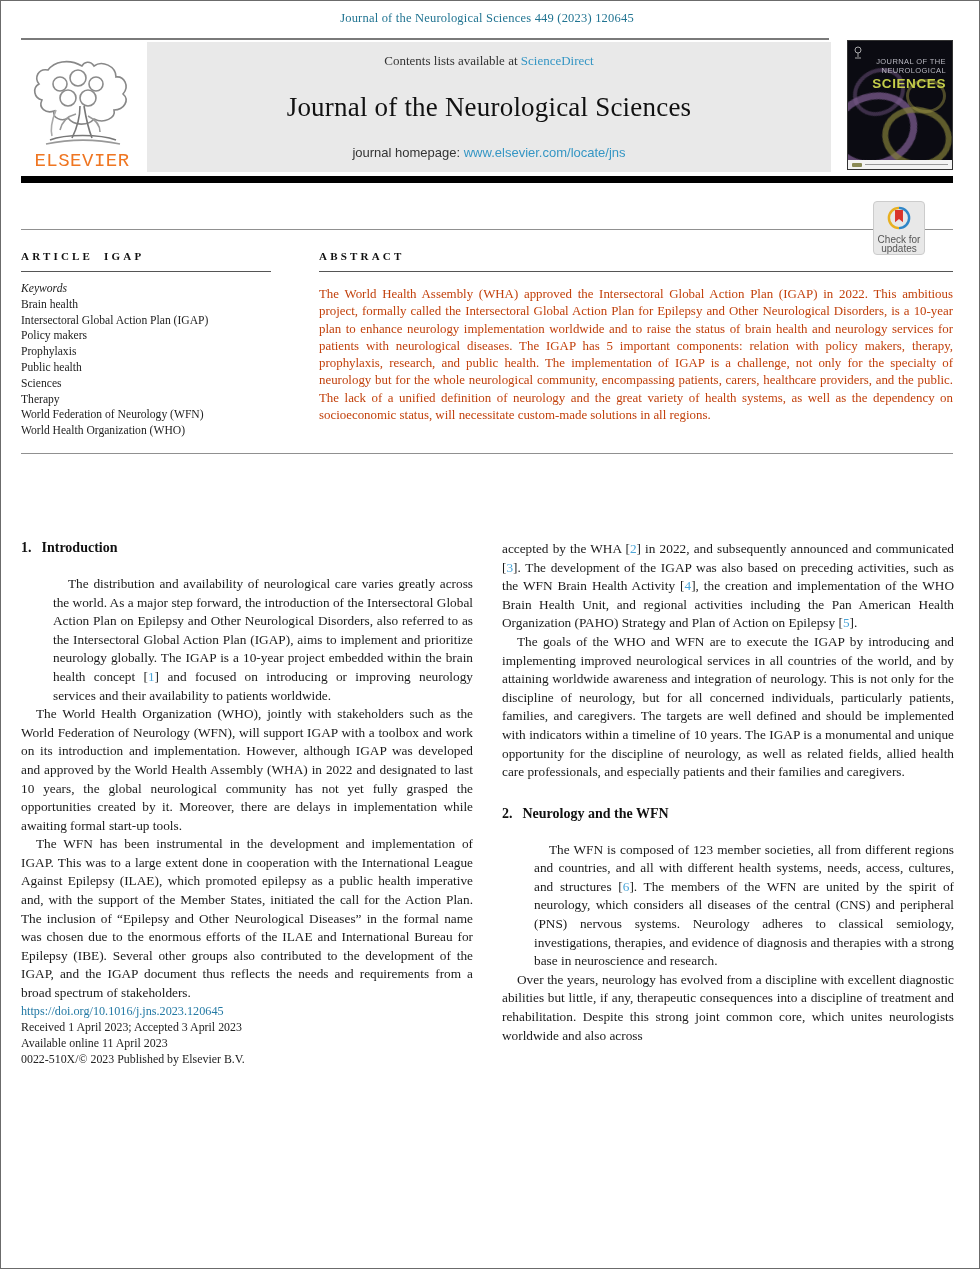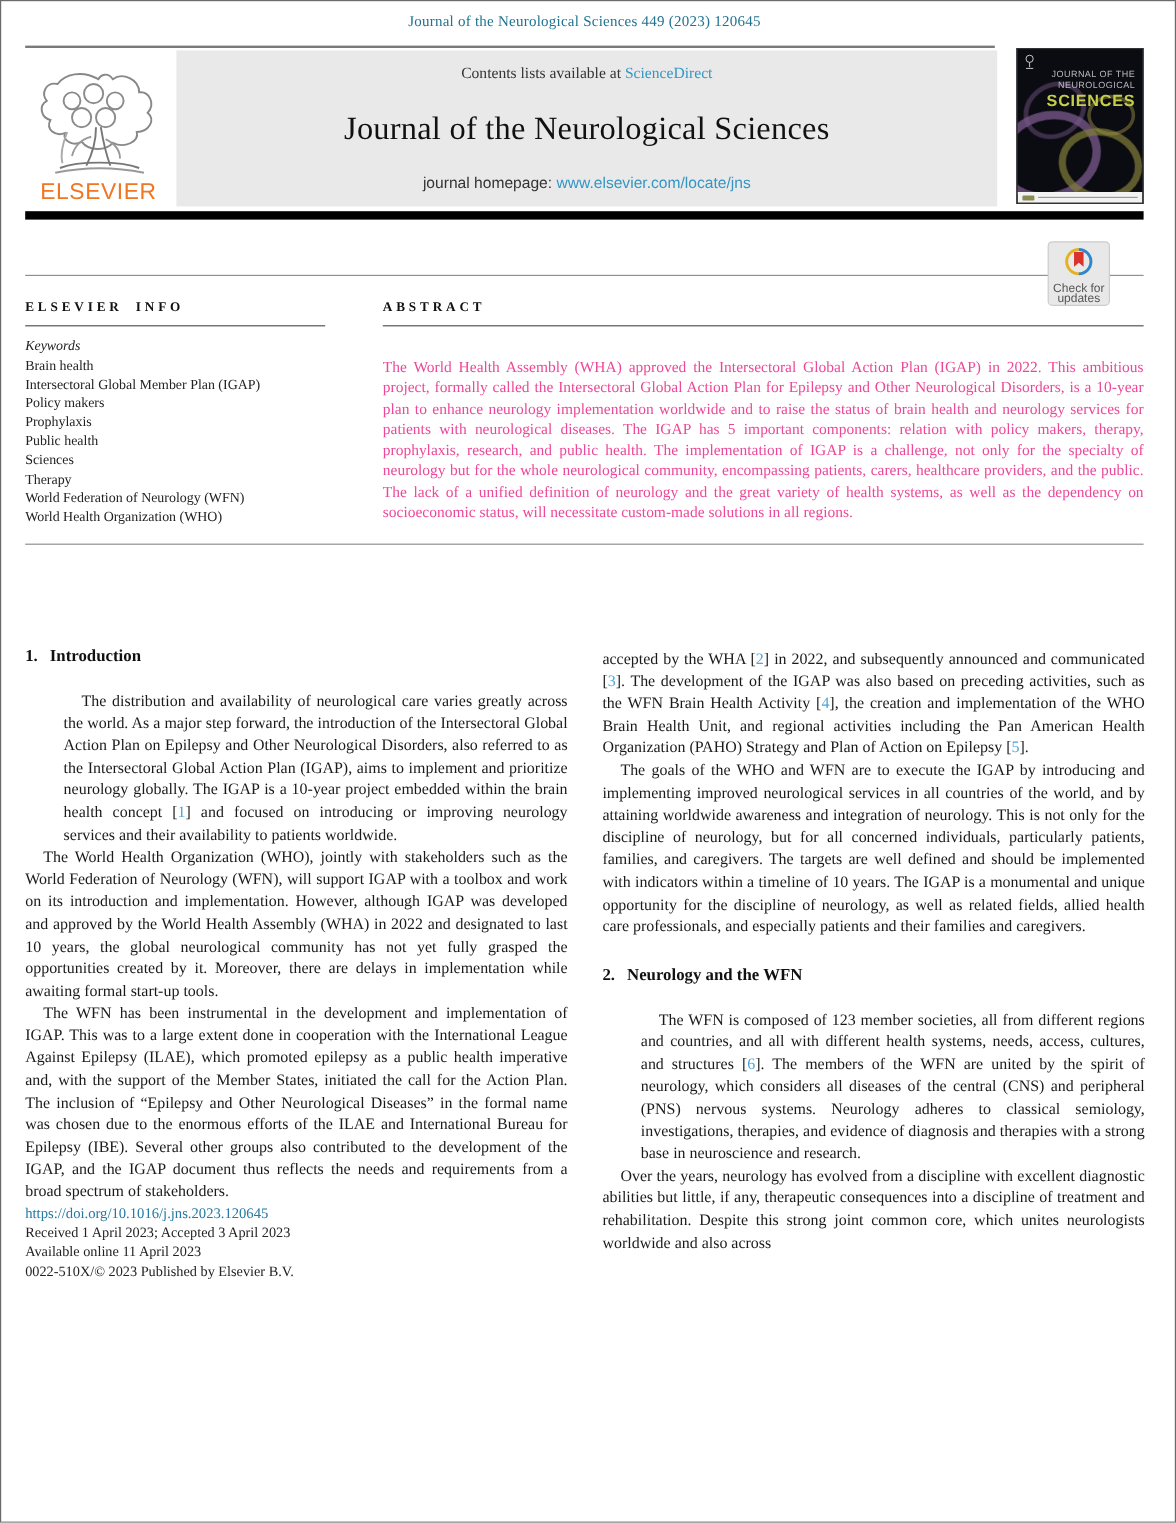--- a/index.html
+++ b/index.html
@@ -35,21 +35,21 @@
     margin-bottom: 2px;
   }
   .header-row { display: flex; align-items: stretch; height: 130px; }
   .logo-wrap {
     width: 122px; display: flex; flex-direction: column;
     align-items: center; justify-content: flex-end;
     padding-bottom: 0;
   }
   .logo-wrap svg { width: 104px; height: 100px; display: block; }
   .elsevier-word {
-    font-family: Liberation Sans, sans-serif;
+    font-family: Liberation Mono, monospace;
     font-size: 19px; color: #ef7622; letter-spacing: 0.5px;
     margin-top: -4px;
   }
   .gray-box {
     flex: 1;
     background: #e9e9e9;
     margin-left: 4px; margin-right: 8px;
     display: flex; flex-direction: column; align-items: center; justify-content: space-between;
     padding: 11px 10px 12px 10px;
   }
@@ -116,22 +116,22 @@
   .info-col { width: 274px; flex: none; }
   .abs-col { flex: 1; margin-left: 24px; }
   .meta-heading {
     font-size: 11px; font-weight: bold; letter-spacing: 3.2px; word-spacing: 5px; color: #111;
   }
   .meta-heading-rule { height: 1px; background: #555; border: none; margin-top: 9px; }
   .info-col .meta-heading-rule { width: 250px; }
   .keywords { margin-top: 9px; font-size: 11.6px; line-height: 15.8px; color: #222; }
   .kw-label { font-style: italic; }
   .abstract-text {
-    margin-top: 26px; font-size: 12.9px; line-height: 17.3px;
-    text-align: justify; color: #ec4899;
+    margin-top: 14px; font-size: 12.9px; line-height: 17.3px;
+    text-align: justify; color: #c2410c;
   }
   .meta-bottom-rule { margin-top: 14px; }
 
   
   .body-cols { display: flex; margin-top: 86px; }
   .bcol { width: 452px; flex: none; }
   .bcol-left { margin-right: 0; }
   .bcol-right { margin-left: 29px; }
   .sec-heading { font-size: 14px; font-weight: bold; color: #111; }
   .sec-heading .secnum { margin-right: 10px; }
@@ -225,26 +225,26 @@
       <div class="badge-text">
         <div>Check for</div>
         <div>updates</div>
       </div>
     </div>
     <hr class="rule-full title-rule">
   </div>
 
   <div class="meta-cols">
     <div class="info-col">
-      <div class="meta-heading">ELSEVIER INFO</div>
+      <div class="meta-heading">ARTICLE IGAP</div>
       <hr class="meta-heading-rule">
       <div class="keywords">
         <div class="kw-label">Keywords</div>
         <div>Brain health</div>
-        <div>Intersectoral Global Member Plan (IGAP)</div>
+        <div>Intersectoral Global Action Plan (IGAP)</div>
         <div>Policy makers</div>
         <div>Prophylaxis</div>
         <div>Public health</div>
         <div>Sciences</div>
         <div>Therapy</div>
         <div>World Federation of Neurology (WFN)</div>
         <div>World Health Organization (WHO)</div>
       </div>
     </div>
     <div class="abs-col">

